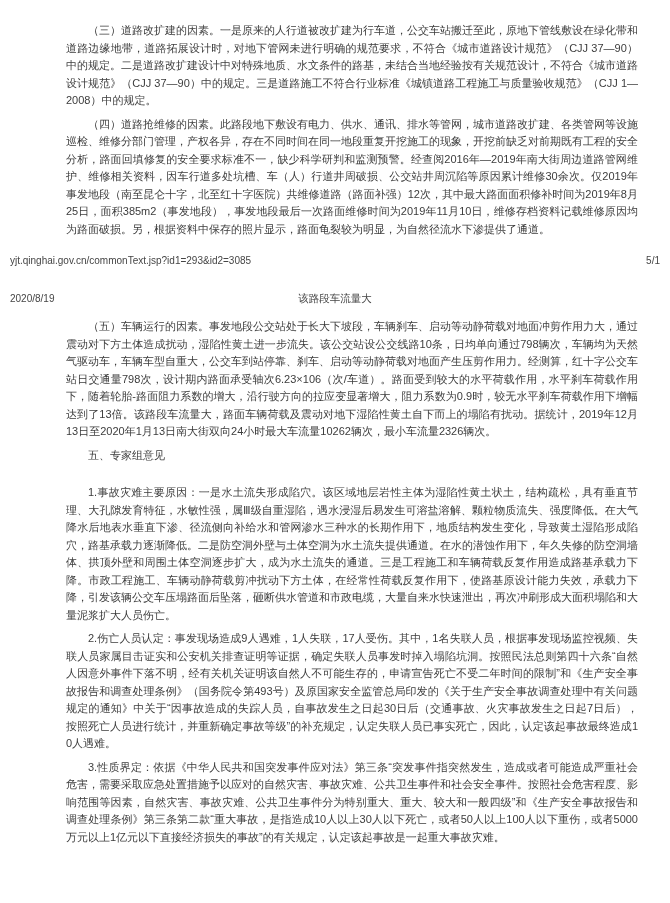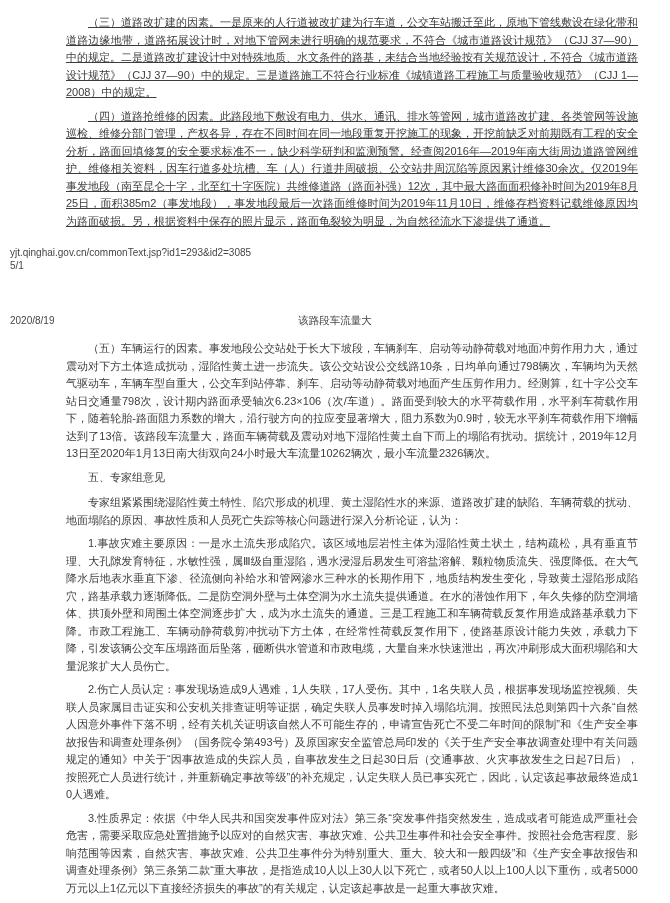--- a/index.html
+++ b/index.html
@@ -14,37 +14,36 @@
   }
   .content { padding-left: 66px; padding-right: 32px; }
   .content p {
     font-size: 11px;
     line-height: 17.5px;
     text-align: justify;
     text-indent: 2em;
     margin: 0 0 6px 0;
     word-break: break-all;
   }
-  .content p.section-heading { margin: 4px 0 8px 0; }
-  .page1 { padding-top: 14px; text-decoration: underline; }
+  .content p.section-heading { margin: 4px 0 20px 0; }
+  .page1 { padding-top: 22px; }
   .page2 { margin-top: 13px; }
   .meta-row {
     font-size: 10px;
     color: #454545;
     padding: 0 10px;
     line-height: 13px;
   }
   .page-footer {
     display: flex;
     justify-content: space-between;
     margin-top: 16px;
-    flex-direction: column;
   }
   .page-header {
-    margin-top: 42px;
+    margin-top: 25px;
     position: relative;
     text-align: center;
     font-size: 10.5px;
   }
   .page-header .date {
     position: absolute;
     left: 10px;
     top: 0;
     font-size: 10px;
   }
@@ -65,20 +64,19 @@
   </div>
 
   <div class="meta-row page-header">
     <span class="date">2020/8/19</span>
     <span>该路段车流量大</span>
   </div>
 
   <div class="content page2">
     <p>（五）车辆运行的因素。事发地段公交站处于长大下坡段，车辆刹车、启动等动静荷载对地面冲剪作用力大，通过震动对下方土体造成扰动，湿陷性黄土进一步流失。该公交站设公交线路10条，日均单向通过798辆次，车辆均为天然气驱动车，车辆车型自重大，公交车到站停靠、刹车、启动等动静荷载对地面产生压剪作用力。经测算，红十字公交车站日交通量798次，设计期内路面承受轴次6.23×106（次/车道）。路面受到较大的水平荷载作用，水平刹车荷载作用下，随着轮胎-路面阻力系数的增大，沿行驶方向的拉应变显著增大，阻力系数为0.9时，较无水平刹车荷载作用下增幅达到了13倍。该路段车流量大，路面车辆荷载及震动对地下湿陷性黄土自下而上的塌陷有扰动。据统计，2019年12月13日至2020年1月13日南大街双向24小时最大车流量10262辆次，最小车流量2326辆次。</p>
     <p class="section-heading">五、专家组意见</p>
-    <p>专家组紧紧围绕湿陷性黄土特性、陷穴形成的机理、黄土湿陷性水的来源、道路改扩建的缺陷、车辆荷载的扰动、地面塌陷的原因、事故性质和人员死亡失踪等核心问题进行深入分析论证，认为：</p>
     <p>1.事故灾难主要原因：一是水土流失形成陷穴。该区域地层岩性主体为湿陷性黄土状土，结构疏松，具有垂直节理、大孔隙发育特征，水敏性强，属Ⅲ级自重湿陷，遇水浸湿后易发生可溶盐溶解、颗粒物质流失、强度降低。在大气降水后地表水垂直下渗、径流侧向补给水和管网渗水三种水的长期作用下，地质结构发生变化，导致黄土湿陷形成陷穴，路基承载力逐渐降低。二是防空洞外壁与土体空洞为水土流失提供通道。在水的潜蚀作用下，年久失修的防空洞墙体、拱顶外壁和周围土体空洞逐步扩大，成为水土流失的通道。三是工程施工和车辆荷载反复作用造成路基承载力下降。市政工程施工、车辆动静荷载剪冲扰动下方土体，在经常性荷载反复作用下，使路基原设计能力失效，承载力下降，引发该辆公交车压塌路面后坠落，砸断供水管道和市政电缆，大量自来水快速泄出，再次冲刷形成大面积塌陷和大量泥浆扩大人员伤亡。</p>
     <p>2.伤亡人员认定：事发现场造成9人遇难，1人失联，17人受伤。其中，1名失联人员，根据事发现场监控视频、失联人员家属目击证实和公安机关排查证明等证据，确定失联人员事发时掉入塌陷坑洞。按照民法总则第四十六条“自然人因意外事件下落不明，经有关机关证明该自然人不可能生存的，申请宣告死亡不受二年时间的限制”和《生产安全事故报告和调查处理条例》（国务院令第493号）及原国家安全监管总局印发的《关于生产安全事故调查处理中有关问题规定的通知》中关于“因事故造成的失踪人员，自事故发生之日起30日后（交通事故、火灾事故发生之日起7日后），按照死亡人员进行统计，并重新确定事故等级”的补充规定，认定失联人员已事实死亡，因此，认定该起事故最终造成10人遇难。</p>
     <p>3.性质界定：依据《中华人民共和国突发事件应对法》第三条“突发事件指突然发生，造成或者可能造成严重社会危害，需要采取应急处置措施予以应对的自然灾害、事故灾难、公共卫生事件和社会安全事件。按照社会危害程度、影响范围等因素，自然灾害、事故灾难、公共卫生事件分为特别重大、重大、较大和一般四级”和《生产安全事故报告和调查处理条例》第三条第二款“重大事故，是指造成10人以上30人以下死亡，或者50人以上100人以下重伤，或者5000万元以上1亿元以下直接经济损失的事故”的有关规定，认定该起事故是一起重大事故灾难。</p>
 
   </div>
 
 </div>
 
 </body></html>

